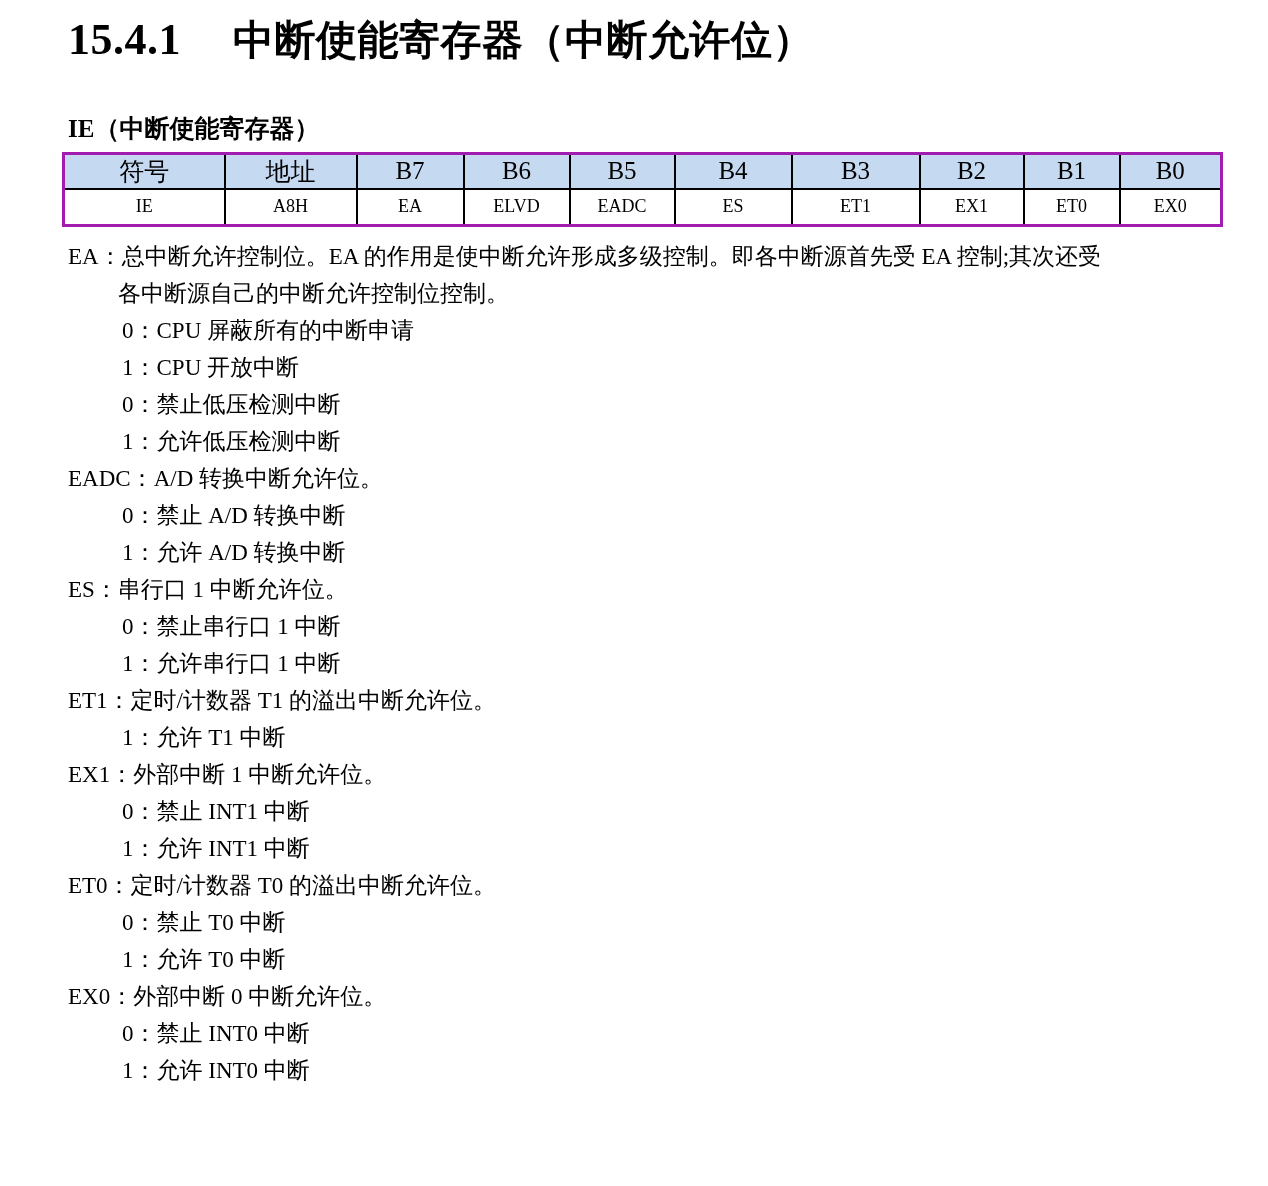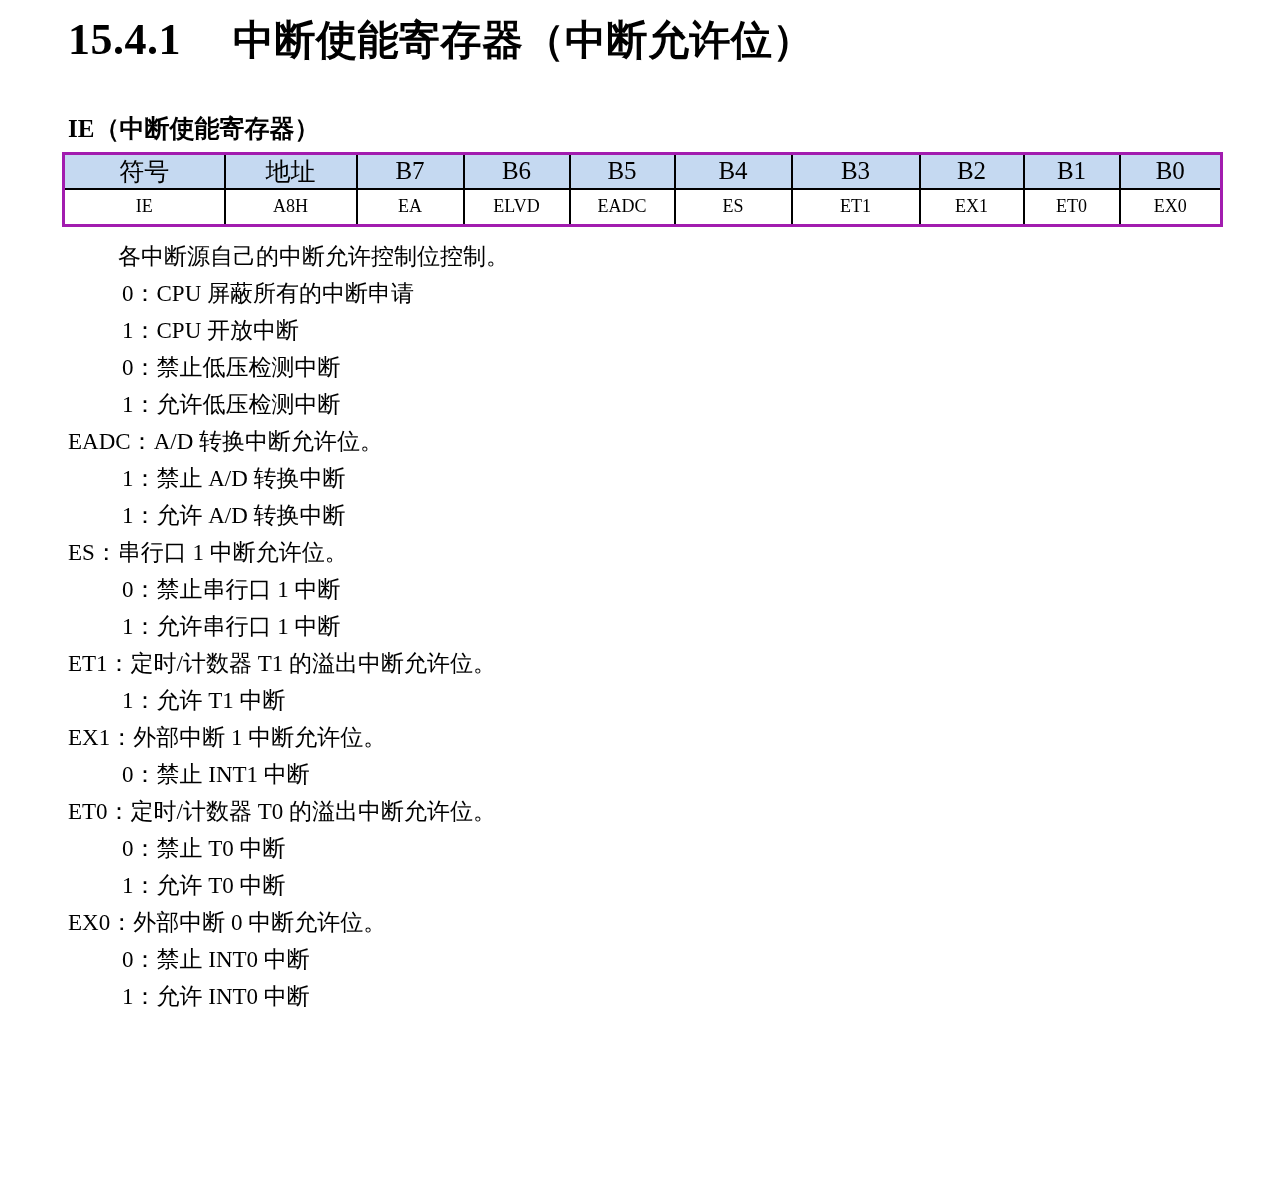--- a/index.html
+++ b/index.html
@@ -124,40 +124,42 @@
       <td>ET1</td>
       <td>EX1</td>
       <td>ET0</td>
       <td>EX0</td>
     </tr>
   </tbody>
     </table>
 
   <div class="bits">
 
+    <div class="line term"><span>EA：</span><span>总中断允许控制位。EA 的作用是使中断允许形成多级控制。即各中断源首先受 EA 控制;其次还受</span></div>
     <div class="line cont">各中断源自己的中断允许控制位控制。</div>
     <div class="line option">0：CPU 屏蔽所有的中断申请</div>
     <div class="line option">1：CPU 开放中断</div>
 
     <div class="line option">0：禁止低压检测中断</div>
     <div class="line option">1：允许低压检测中断</div>
 
     <div class="line term"><span>EADC：</span><span>A/D 转换中断允许位。</span></div>
-    <div class="line option">1：禁止 A/D 转换中断</div>
+    <div class="line option">0：禁止 A/D 转换中断</div>
     <div class="line option">1：允许 A/D 转换中断</div>
 
     <div class="line term"><span>ES：</span><span>串行口 1 中断允许位。</span></div>
     <div class="line option">0：禁止串行口 1 中断</div>
     <div class="line option">1：允许串行口 1 中断</div>
 
     <div class="line term"><span>ET1：</span><span>定时/计数器 T1 的溢出中断允许位。</span></div>
     <div class="line option">1：允许 T1 中断</div>
 
     <div class="line term"><span>EX1：</span><span>外部中断 1 中断允许位。</span></div>
     <div class="line option">0：禁止 INT1 中断</div>
+    <div class="line option">1：允许 INT1 中断</div>
 
     <div class="line term"><span>ET0：</span><span>定时/计数器 T0 的溢出中断允许位。</span></div>
     <div class="line option">0：禁止 T0 中断</div>
     <div class="line option">1：允许 T0 中断</div>
 
     <div class="line term"><span>EX0：</span><span>外部中断 0 中断允许位。</span></div>
     <div class="line option">0：禁止 INT0 中断</div>
     <div class="line option">1：允许 INT0 中断</div>
 
   </div>

